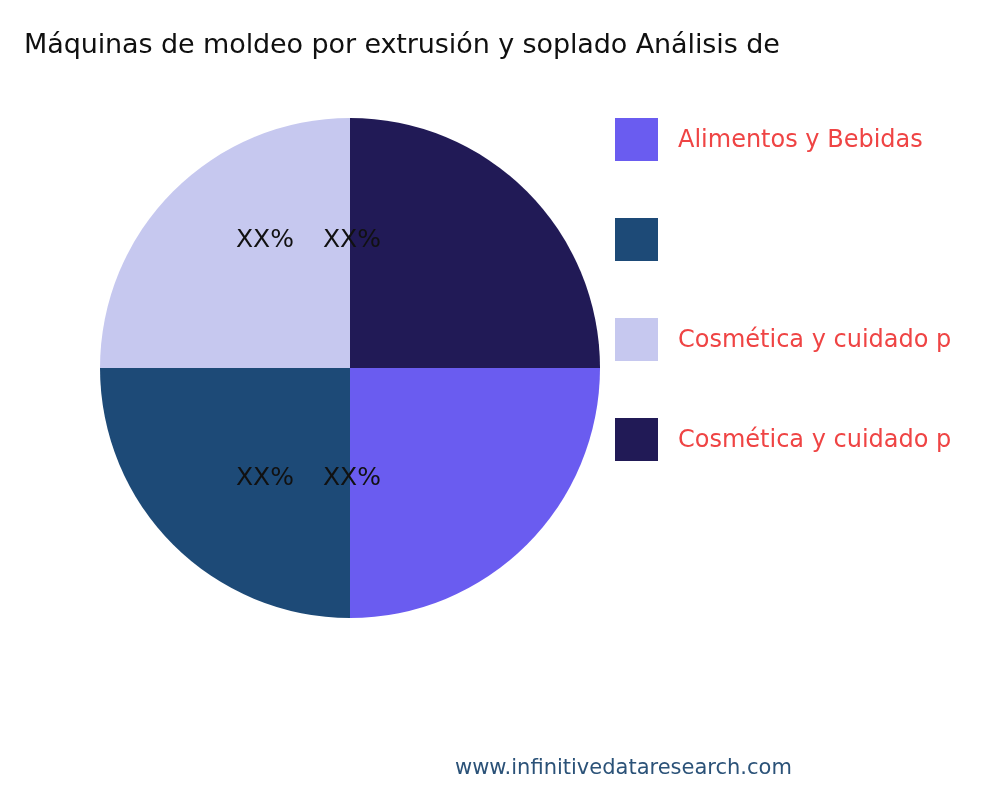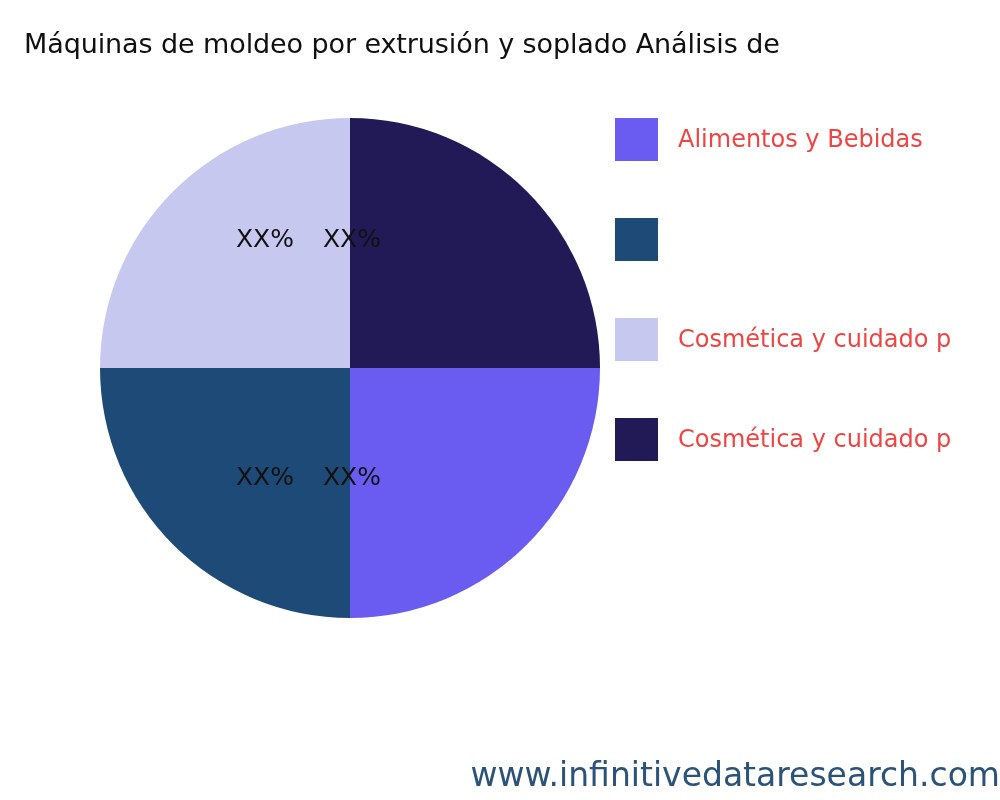--- a/index.html
+++ b/index.html
@@ -81,22 +81,22 @@
     color: #ef4444;
     white-space: nowrap;
   }
 
   
   #footer-url {
     position: absolute;
     left: 0;
     top: 755px;
     width: 1000px;
-    text-align: right;
-    font-size: 33px;
+    text-align: left;
+    font-size: 21px;
     color: #2b5278;
     letter-spacing: 0px;
   }
   #footer-url .url-inner {
     display: inline-block;
     margin-left: 455px;   
   }
 </style>
 </head>
 <body>

